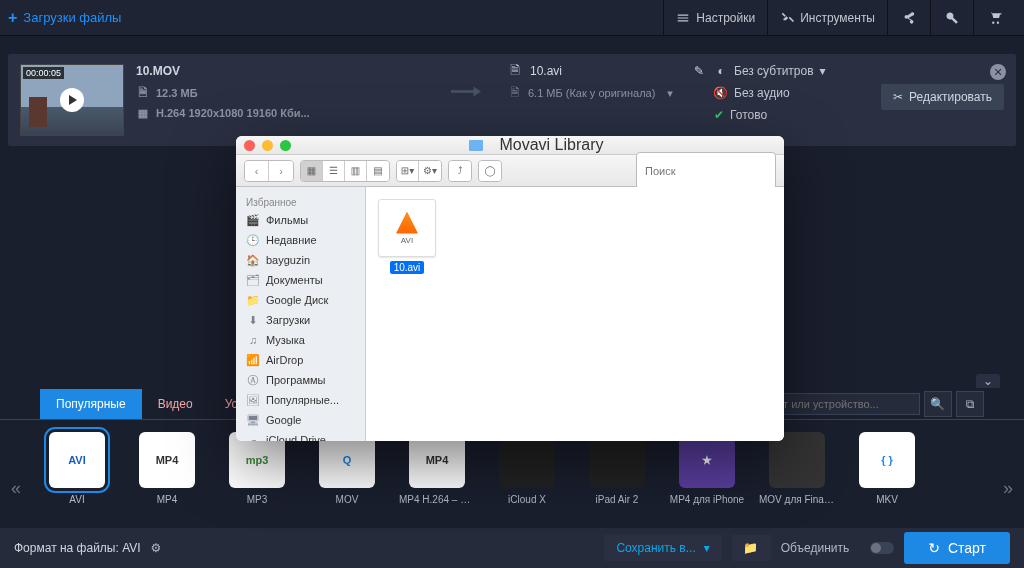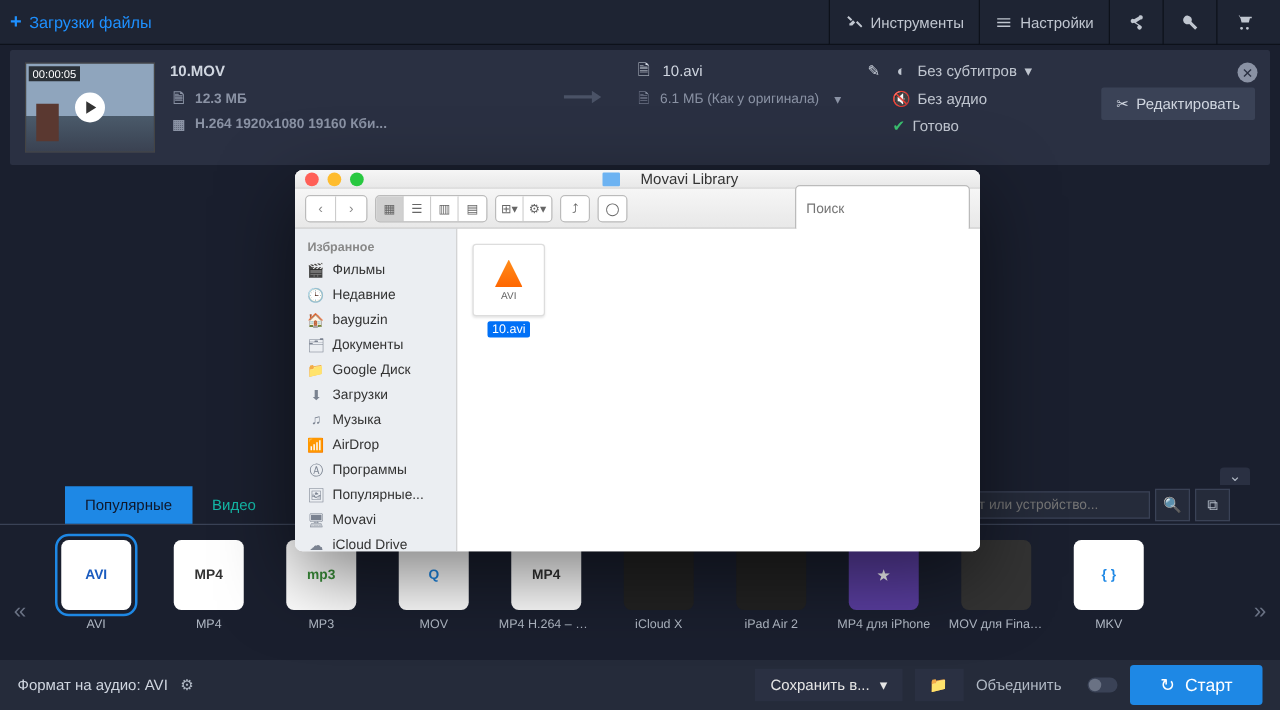--- a/index.html
+++ b/index.html
@@ -8,21 +8,21 @@
 
 .top-bar { height: 36px; background: #1e2433; display: flex; align-items: center; padding: 0 8px; border-bottom: 1px solid #0d111a; }
 .add-files { color: #1e90ff; display: flex; align-items: center; gap: 6px; font-size: 13px; cursor: pointer; }
 .add-files .plus { font-size: 16px; font-weight: bold; }
 .top-bar .spacer { flex: 1; }
 .top-btn { display: flex; align-items: center; gap: 6px; padding: 0 12px; height: 36px; border-left: 1px solid #0d111a; color: #c0c6d0; cursor: pointer; }
 .top-btn.icon-only { padding: 0 14px; }
 .top-btn svg { width: 14px; height: 14px; fill: #c0c6d0; }
 
 
-.file-row { display: flex; align-items: flex-start; padding: 10px 12px; background: #2a3042; margin: 4px 8px; border-radius: 2px; position: relative; height: 92px; }
+.file-row { display: flex; align-items: flex-start; padding: 10px 12px; background: #2a3042; margin: 18px 8px; border-radius: 2px; position: relative; height: 92px; }
 .thumb { width: 104px; height: 72px; background: #3a4256; position: relative; border: 1px solid #444; }
 .thumb .dur { position: absolute; top: 2px; left: 2px; background: rgba(0,0,0,.7); color: #fff; font-size: 9px; padding: 1px 3px; }
 .thumb .play { position: absolute; top: 50%; left: 50%; transform: translate(-50%,-50%); width: 24px; height: 24px; background: #fff; border-radius: 50%; display:flex; align-items:center; justify-content:center;}
 .thumb .play::after { content:""; border-left: 8px solid #333; border-top: 5px solid transparent; border-bottom: 5px solid transparent; margin-left:2px;}
 .src-col { width: 300px; margin-left: 12px; font-weight: bold; }
 .src-col .name { color: #d0d6e0; margin-bottom: 8px; }
 .src-col .line { display: flex; align-items: center; gap: 6px; color: #8a92a4; margin-bottom: 6px; font-size: 11px; }
 .arrow-col { width: 60px; display:flex; align-items:center; justify-content:center; margin-top:20px;}
 .arrow-col svg { width: 30px; fill: #4a5266; }
 .dst-col { flex: 1; margin-left: 12px; }
@@ -32,62 +32,62 @@
 .sub-col .line { display:flex; align-items:center; gap:6px; color: #c0c6d0; margin-bottom: 8px; font-size: 12px;}
 .edit-col { width: 120px; display:flex; flex-direction:column; align-items:flex-end; gap:6px; margin-top:20px;}
 .edit-btn { background: #3a4256; color: #d0d6e0; padding: 6px 12px; border-radius: 2px; display:flex; align-items:center; gap:6px; cursor:pointer; font-size: 12px;}
 .close-row { position: absolute; right: 10px; top: 10px; width: 16px; height: 16px; background:#8a92a4; border-radius:50%; display:flex; align-items:center; justify-content:center; color:#2a3042; font-size:11px; cursor:pointer;}
 .ic { width:14px; height:14px; fill:#8a92a4; flex-shrink:0; display:inline-flex; align-items:center; justify-content:center;}
 .status-ok { color:#3abf6f; }
 
 
 .format-section { position: absolute; bottom: 40px; left: 0; right: 0; height: 140px; background: #1a1f2e;}
 .format-tabs { display: flex; align-items: center; height: 32px; border-bottom: 1px solid #3a4256; padding: 0 40px 0 40px;}
-.tab { padding: 8px 16px; color: #14b8a6; cursor:pointer; font-size: 12px;}
-.tab.active { background: #1e88e5; color: #0f172a; margin-left: 12px; }
+.tab { padding: 8px 16px; color: #fca5a5; cursor:pointer; font-size: 12px;}
+.tab.active { background: #1e88e5; color: #ffffff; }
 .search-box { margin-left: auto; background: #252b3a; border: 1px solid #3a4256; padding: 4px 8px; color:#6a7284; font-size:11px; width:180px;}
 .search-btn { width:28px; height:26px; background:#252b3a; border:1px solid #3a4256; margin-left:4px; display:flex; align-items:center; justify-content:center; cursor:pointer;}
 .chev-up { position:absolute; right:24px; top:-14px; width:24px; height:14px; background:#2a3042; display:flex; align-items:center; justify-content:center; border-radius:3px 3px 0 0; cursor:pointer;}
 .preset-row { display: flex; gap: 24px; padding: 12px 44px; align-items: center; overflow: hidden;}
 .nav-arrow { position:absolute; top:80px; width:20px; height:40px; display:flex; align-items:center; justify-content:center; color:#6a7284; cursor:pointer; font-size:18px;}
 .nav-arrow.left { left:6px; } .nav-arrow.right { right:6px; }
 .preset { display:flex; flex-direction:column; align-items:center; gap:6px; width:66px; cursor:pointer; flex-shrink:0;}
 .preset .tile { width:56px; height:56px; background:#fff; border-radius:6px; display:flex; align-items:center; justify-content:center; font-weight:bold; font-size:11px; color:#333; position:relative;}
 .preset.selected .tile { outline: 2px solid #1e88e5; outline-offset: 3px; }
 .preset .label { font-size: 10px; color:#b0b8c4; text-align:center; white-space:nowrap; overflow:hidden; text-overflow:ellipsis; width:76px;}
 
 
 .bottom-bar { position:absolute; bottom:0; left:0; right:0; height:40px; background:#252b3a; display:flex; align-items:center; padding:0 14px; gap:10px;}
 .out-label { font-size: 12px; color:#d0d6e0; }
 .gear-sm { cursor:pointer; }
 .bottom-bar .spacer { flex:1; }
-.save-to { background:#2a3042; padding:6px 12px; color:#e5e5e5; display:flex; align-items:center; gap:8px; cursor:pointer; font-size:12px;}
+.save-to { background:#2a3042; padding:6px 12px; color:#0ea5e9; display:flex; align-items:center; gap:8px; cursor:pointer; font-size:12px;}
 .start-btn { background:#1e88e5; color:#fff; padding:8px 24px; border-radius:3px; display:flex; align-items:center; gap:8px; cursor:pointer; font-size:14px; font-weight:500;}
 
 
 .finder { position:absolute; top:136px; left:236px; width:548px; height:305px; background:#fff; border-radius:6px; box-shadow:0 20px 60px rgba(0,0,0,.5); display:flex; flex-direction:column; overflow:hidden; color:#333;}
 .finder-title { height:22px; background:linear-gradient(#f6f6f6,#e8e8e8); display:flex; align-items:center; padding:0 8px; gap:6px; border-bottom:1px solid #ccc;}
 .traffic { display:flex; gap:7px; }
 .dot { width:11px; height:11px; border-radius:50%; }
 .dot.r{background:#ff5f57;} .dot.y{background:#febc2e;} .dot.g{background:#28c840;}
-.finder-title .t { flex:1; text-align:center; font-size:12px; color:#333; display:flex; align-items:center; justify-content:center; gap:16px;}
+.finder-title .t { flex:1; text-align:center; font-size:16px; color:#333; display:flex; align-items:center; justify-content:center; gap:16px;}
 .folder-icn{width:14px;height:11px;background:#6db3f2;border-radius:1px;display:inline-block;}
 .finder-toolbar { height:32px; background:linear-gradient(#f6f6f6,#e8e8e8); border-bottom:1px solid #c0c0c0; display:flex; align-items:center; padding:0 8px; gap:6px;}
 .nav-btns { display:flex; border:1px solid #bbb; border-radius:4px; overflow:hidden;}
 .nav-btns span { width:24px; height:20px; display:flex; align-items:center; justify-content:center; background:#fff; font-size:11px; color:#888; cursor:pointer;}
 .nav-btns span:first-child{border-right:1px solid #ccc;}
 .view-btns { display:flex; border:1px solid #bbb; border-radius:4px; overflow:hidden;}
 .view-btns span { width:22px; height:20px; display:flex; align-items:center; justify-content:center; background:#fff; font-size:10px; color:#666; border-right:1px solid #ccc; cursor:pointer;}
 .view-btns span:last-child{border:none;}
 .view-btns .on{background:#d0d0d0;}
 .tb-gap{flex:1;}
 .finder-search{border:1px solid #bbb; border-radius:4px; padding:12px 8px; font-size:11px; width:140px; color:#999; background:#fff;}
 .finder-body { flex:1; display:flex; }
 .sidebar { width:130px; background:#ebeef2; border-right:1px solid #ccc; padding:6px 0; font-size:11px; overflow:hidden;}
-.sb-head { color:#888; font-size:10px; padding:4px 10px 2px; font-weight:700;}
+.sb-head { color:#888; font-size:10px; padding:4px 10px 2px; font-weight:400;}
 .sb-item { display:flex; align-items:center; gap:6px; padding:3px 10px; color:#333; cursor:pointer;}
 .sb-item .si{width:14px; height:14px; display:inline-flex; align-items:center; justify-content:center; color:#7a8290;}
 .file-area { flex:1; background:#fff; padding:12px; display:flex; align-content:flex-start; flex-wrap:wrap; gap:14px;}
 .file-item { display:flex; flex-direction:column; align-items:center; gap:4px; cursor:pointer;}
 .file-icon { width:58px; height:58px; background:#fff; border:1px solid #ddd; border-radius:3px; display:flex; flex-direction:column; align-items:center; justify-content:center; box-shadow:0 1px 2px rgba(0,0,0,.1);}
 .cone{width:22px;height:22px;background:linear-gradient(#ff8c1a,#ff6600);clip-path:polygon(50% 0,100% 100%,0 100%);}
 .avi-tag{font-size:8px;color:#666;margin-top:2px;}
 .file-name{font-size:10px; background:#0070f6; color:#fff; padding:1px 4px; border-radius:2px;}
 
 
@@ -98,29 +98,29 @@
 <body>
 
 <div class="top-bar">
   <div class="add-files">
     <span class="plus">+</span>
     <span>Загрузки файлы</span>
   </div>
   <div class="spacer"></div>
   <div class="top-btn">
     <svg viewBox="0 0 24 24">
+        <path d="M3 6h18v2H3zm0 5h18v2H3zm0 5h18v2H3z"></path>
+      </svg>
+    <span>Настройки</span>
+  </div>
+  <div class="top-btn">
+    <svg viewBox="0 0 24 24">
         <path d="M22 19l-7-7 2-2 7 7-2 2zM3 5l2-2 5 5-2 2-5-5zm4 8l4-4 3 3-4 4H6v-3z"></path>
       </svg>
     <span>Инструменты</span>
-  </div>
-  <div class="top-btn">
-    <svg viewBox="0 0 24 24">
-        <path d="M3 6h18v2H3zm0 5h18v2H3zm0 5h18v2H3z"></path>
-      </svg>
-    <span>Настройки</span>
   </div>
   <div class="top-btn icon-only">
     <svg viewBox="0 0 24 24">
         <path d="M18 8a3 3 0 10-2.83-4H15l-6 3.5a3 3 0 100 5l6 3.5A3 3 0 1018 16l-6-3.5v-1L18 8z"></path>
       </svg>
   </div>
   <div class="top-btn icon-only">
     <svg viewBox="0 0 24 24">
         <path d="M22 19l-8-8a6 6 0 10-3 3l8 8 3-3z"></path>
       </svg>
@@ -244,21 +244,21 @@
         <div class="label">MOV для Final Cut...</div>
       </div>
       <div class="preset">
         <div class="tile" style="background:#fff;color:#1e88e5">{ }</div>
         <div class="label">MKV</div>
       </div>
     </div>
 </div>
 
 <div class="bottom-bar">
-  <span class="out-label">Формат на аудио: AVI</span>
+  <span class="out-label">Формат на файлы: AVI</span>
   <span class="gear-sm">⚙</span>
   <div class="spacer"></div>
   <div class="save-to">
     <span>Сохранить в...</span>
     <span>▾</span>
   </div>
   <div class="save-to">
       <span>📁</span>
     </div>
   <div style="display:flex;align-items:center;gap:21px;">
@@ -348,21 +348,21 @@
           <div class="sb-item">
             <span class="si">Ⓐ</span>
             <span>Программы</span>
           </div>
           <div class="sb-item">
             <span class="si">🖼</span>
             <span>Популярные...</span>
           </div>
           <div class="sb-item">
             <span class="si">🖥</span>
-            <span>Movavi</span>
+            <span>Google</span>
           </div>
           <div class="sb-item">
             <span class="si">☁</span>
             <span>iCloud Drive</span>
           </div>
         </div>
       <div class="sb-head">Устройства</div>
 
     </div>
     <div class="file-area">

